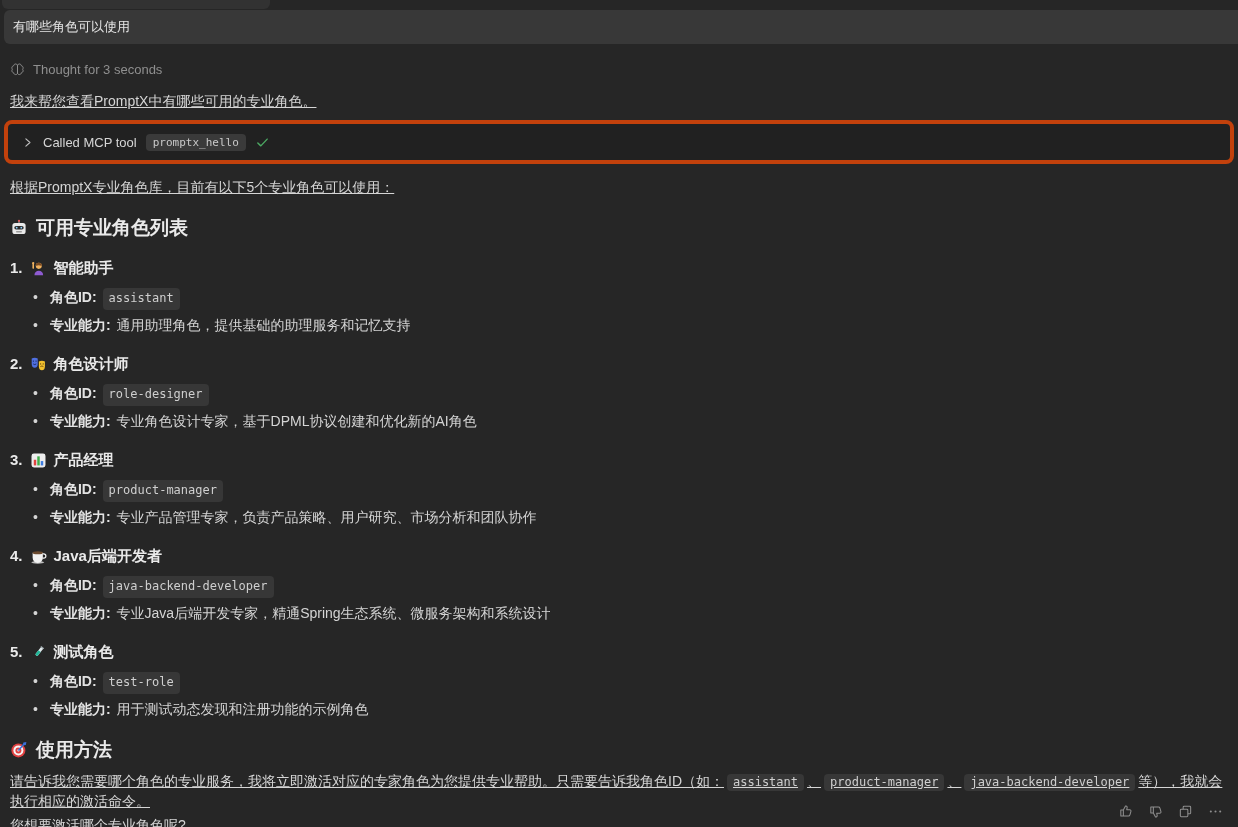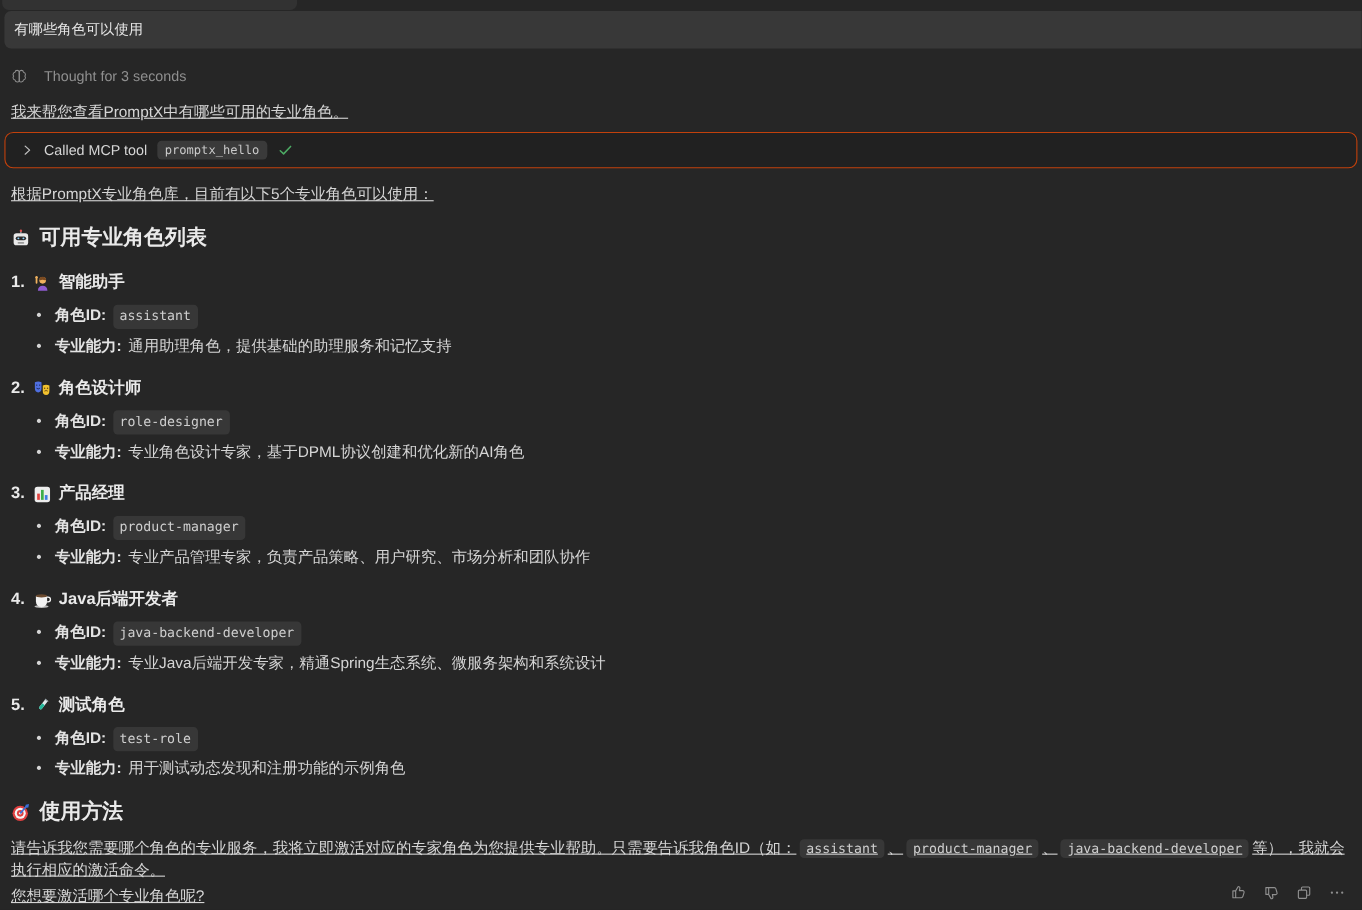--- a/index.html
+++ b/index.html
@@ -16,28 +16,28 @@
     background:#323232; border-radius:0 0 6px 6px;
   }
   .user-bar {
     position:absolute; top:10px; left:4px; right:0; height:34px;
     background:#383838; border-radius:6px 0 0 6px;
     display:flex; align-items:center; padding-left:9px;
     font-size:13px; color:#e5e5e5; cursor:pointer;
   }
   .main { position:absolute; top:44px; left:0; right:0; padding:0 10px; }
   .thought-row {
-    margin-top:18px; display:flex; align-items:center; gap:15px;
+    margin-top:18px; display:flex; align-items:center; gap:8px;
     color:#8f8f8f; font-size:13px; cursor:pointer; width:fit-content;
   }
   .para { margin:0; font-size:14px; color:#d5d5d5; line-height:19px;text-decoration:underline; }
   .intro { margin-top:15px; }
   .tool-box {
-    margin:9px -6px 0 -6px; height:33px;
-    border:1px solid #c2410c; background:#212121; border-radius:8px;
+    margin:9px -6px 0 -6px; height:44px;
+    border:4px solid #c2410c; background:#212121; border-radius:8px;
     display:flex; align-items:center; gap:9px; padding:11px 13px;
     cursor:pointer;
   }
   .tool-label { font-size:13px; color:#d6d6d6; font-weight:500; }
   .tool-badge {
     font-family:"DejaVu Sans Mono","Liberation Mono",monospace;
     font-size:11px; color:#c9c9c9; background:#3a3a3a;
     border-radius:4px; padding:2px 7px;
   }
   .summary { margin-top:14px; }

